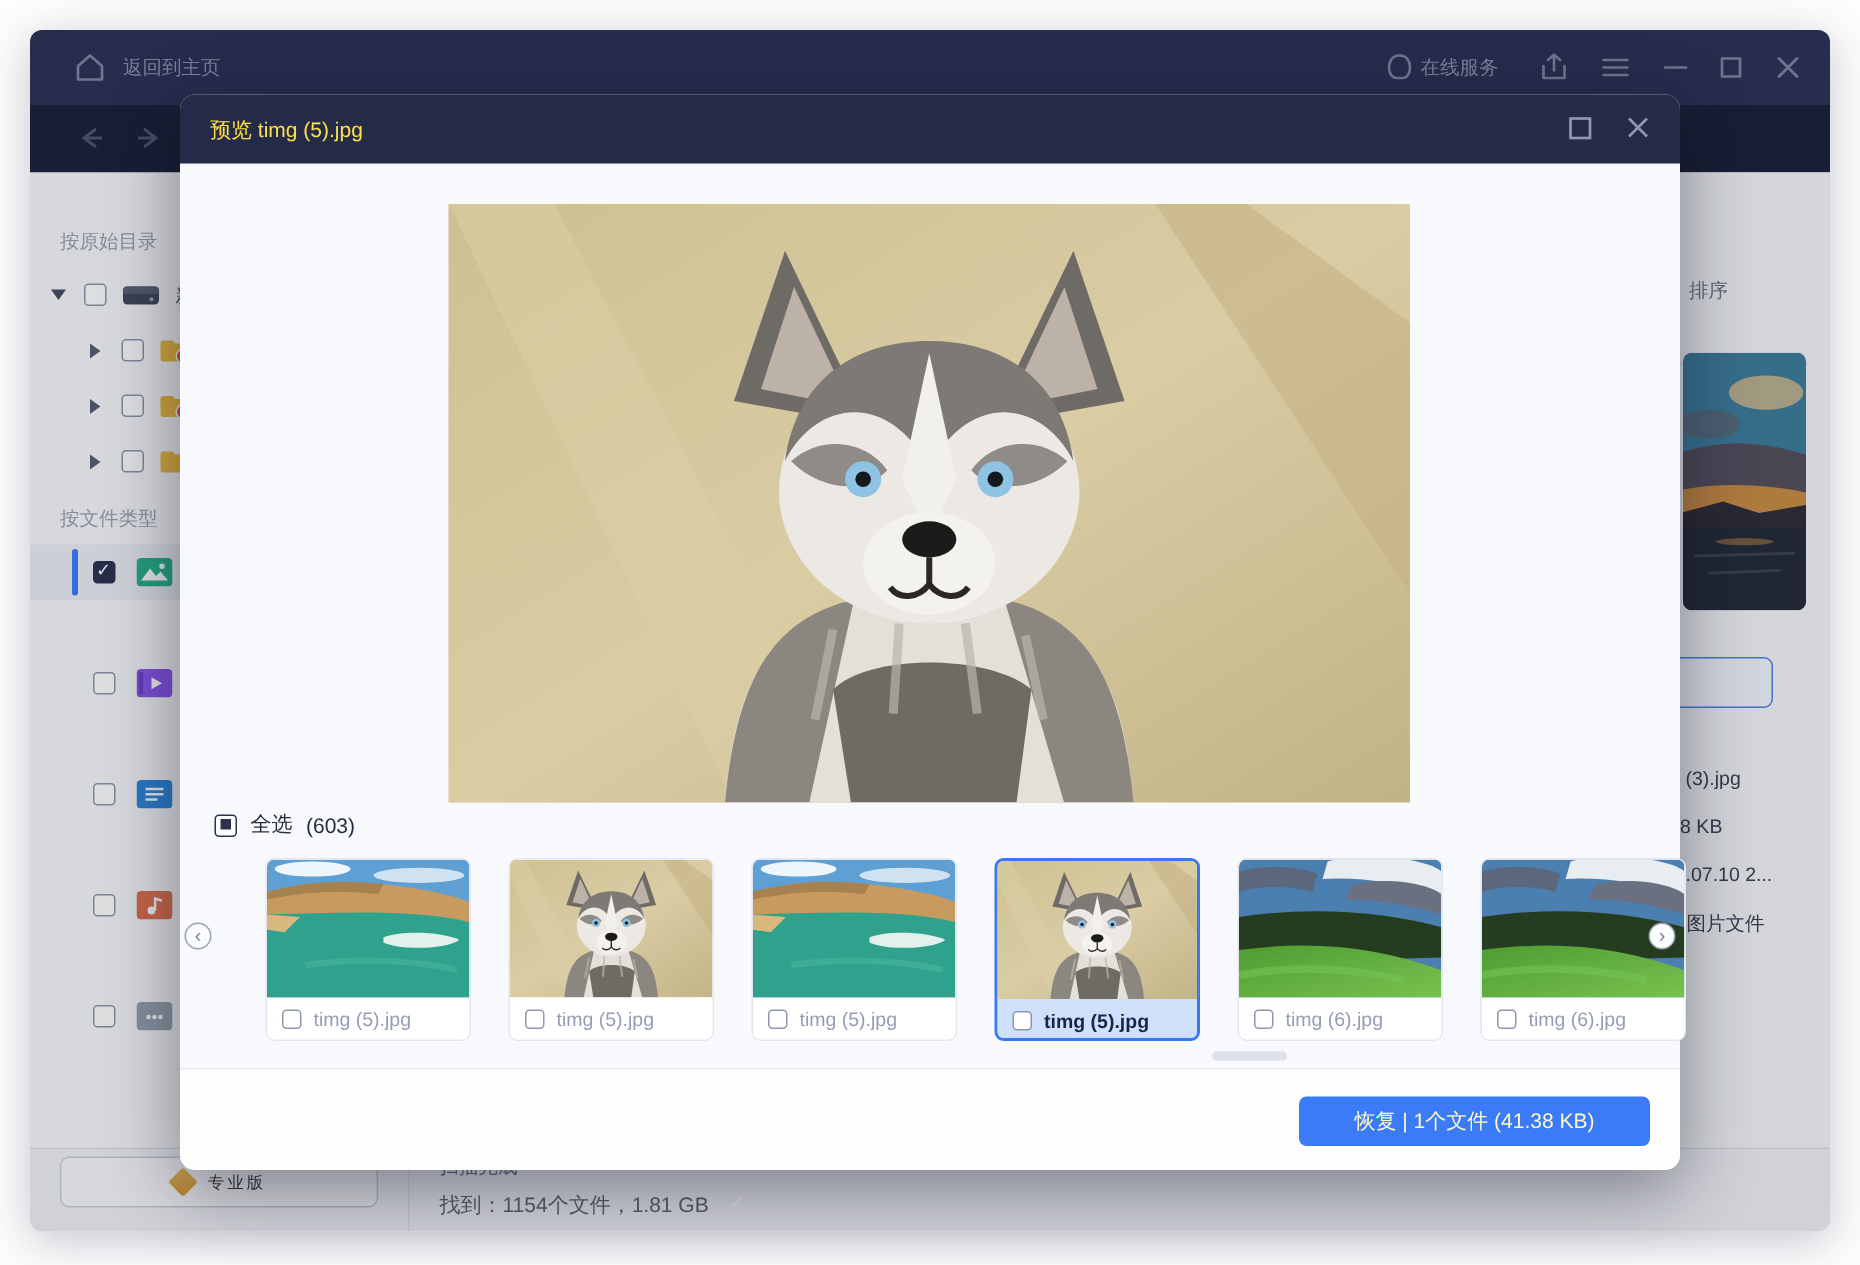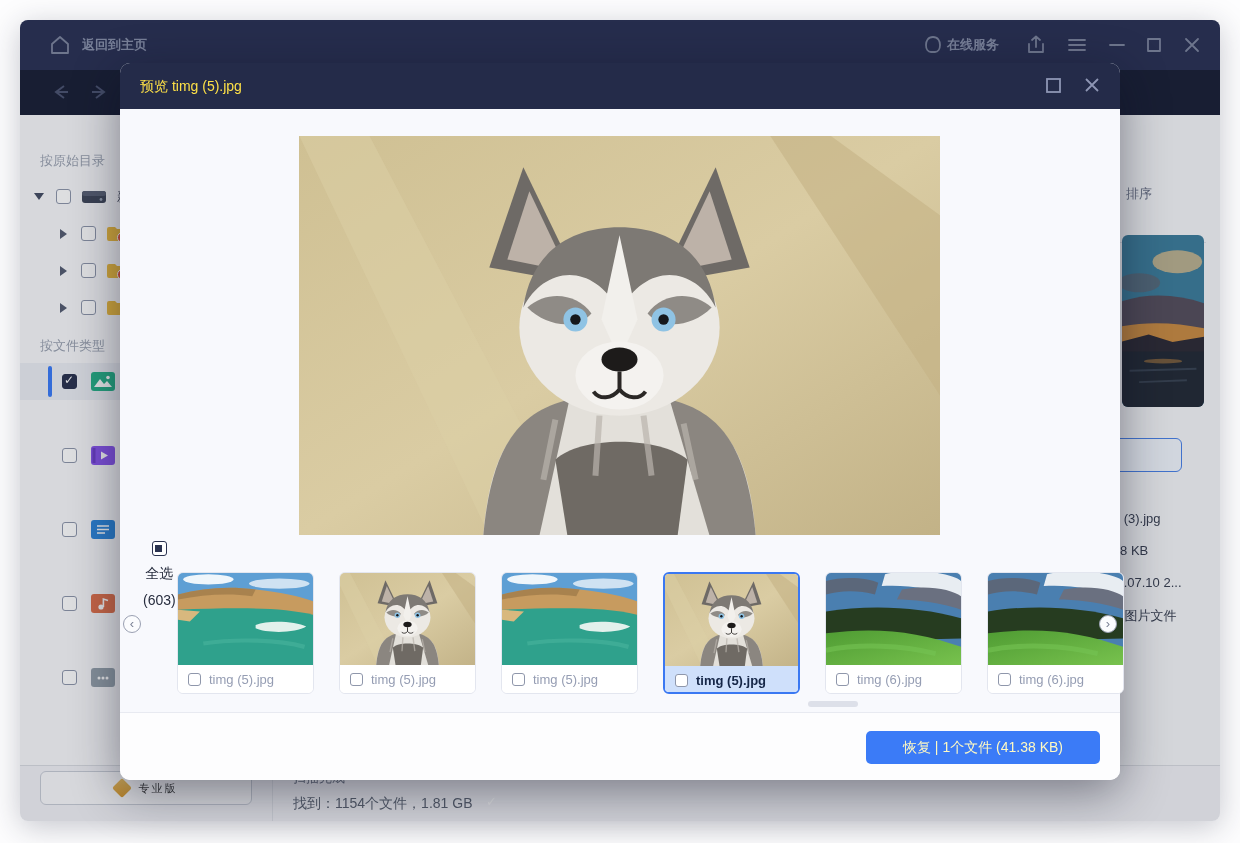--- a/index.html
+++ b/index.html
@@ -2,21 +2,21 @@
 <html><head>
 <meta charset="utf-8">
 <style>
   * { margin:0; padding:0; box-sizing:border-box; }
   html,body { width:1240px; height:843px; background:#fdfdfe; font-family:"Liberation Sans","DejaVu Sans",sans-serif; overflow:hidden; }
   .page { position:relative; width:1240px; height:843px; }
   .abs { position:absolute; }
 
   
   .window { left:20px; top:20px; width:1200px; height:801px; border-radius:8px; background:#eef0f3; box-shadow:0 6px 30px rgba(30,35,60,.25); }
-  .titlebar { left:0; top:0; width:1200px; height:50px; background:#2a3154; border-radius:8px 8px 0 0;font-weight:bold; }
+  .titlebar { left:0; top:0; width:1200px; height:50px; background:#2a3154; border-radius:8px 8px 0 0; }
   .tb-text { color:#8a92ac; font-size:13px; line-height:50px; }
   .toolbar { left:0; top:50px; width:1200px; height:45px; background:#1a2036; }
   .navarrow { stroke:#4c5472; stroke-width:2; fill:none; }
   .searchbox { left:1040px; top:57px; width:146px; height:31px; background:#272e4c; border-radius:16px; }
 
   .sidebar { left:0; top:95px; width:232px; height:670px; background:#f8f9fb; }
   .side-label { color:#9aa1b0; font-size:13px; }
   .treerow { display:flex; align-items:center; height:37px; width:232px; }
   .caret-down { width:0; height:0; border-left:5px solid transparent; border-right:5px solid transparent; border-top:7px solid #454d63; }
   .caret-right { width:0; height:0; border-top:5px solid transparent; border-bottom:5px solid transparent; border-left:7px solid #555d72; }
@@ -50,21 +50,21 @@
   .greencheck::after { content:"✓"; position:absolute; left:4px; top:1px; color:#fff; font-size:13px; font-weight:bold; }
   .recover-main { left:924px; top:749px; width:254px; height:34px; border-radius:6px; background:#3474e8; color:#fff; font-size:14px; text-align:center; line-height:34px; }
 
   .dim { left:20px; top:20px; width:1200px; height:801px; background:rgba(16,20,38,.14); border-radius:8px; z-index:5; }
 
   
   .modal { left:120px; top:63px; width:1000px; height:717px; border-radius:10px; background:#f8f9fd; box-shadow:0 12px 48px rgba(10,14,30,.45); z-index:10; }
   .modal-header { left:0; top:0; width:1000px; height:46px; background:#242b49; border-radius:10px 10px 0 0; }
   .modal-title { color:#fde047; font-size:14px; line-height:46px; }
   .preview { left:179px; top:73px; width:641px; height:399px; overflow:hidden; background:#cfc093; }
-  .selectall { left:23px; top:478px; display:flex; align-items:center; gap:9px;flex-direction:column; }
+  .selectall { left:23px; top:478px; display:flex; align-items:center; gap:9px; }
   .selectall-text { color:#272d3e; font-size:14px; }
   .strip-card { top:509px; width:137px; height:122px; background:#fff; border:1px solid #e3e6ef; border-radius:6px; overflow:hidden;margin-left:32px; }
   .strip-card.selected { border:2px solid #3a78f2; }
   .card-img { width:100%; height:92px; display:block; }
   .card-label { height:28px; display:flex; align-items:center; gap:8px; padding-left:10px; background:#fff; }
   .strip-card.selected .card-label { background:#cfe0fb; }
   .card-name { font-size:13px; color:#959db3; white-space:nowrap; }
   .strip-card.selected .card-name { color:#152647; font-weight:bold; }
   .nav-circle { top:552px; width:18px; height:18px; border:1px solid #9aa0b2; border-radius:50%; color:#7a8095; font-size:13px; text-align:center; line-height:16px; background:#fbfcfe; }
   .hscroll { left:688px; top:638px; width:50px; height:6px; background:#dde0e9; border-radius:3px; }

